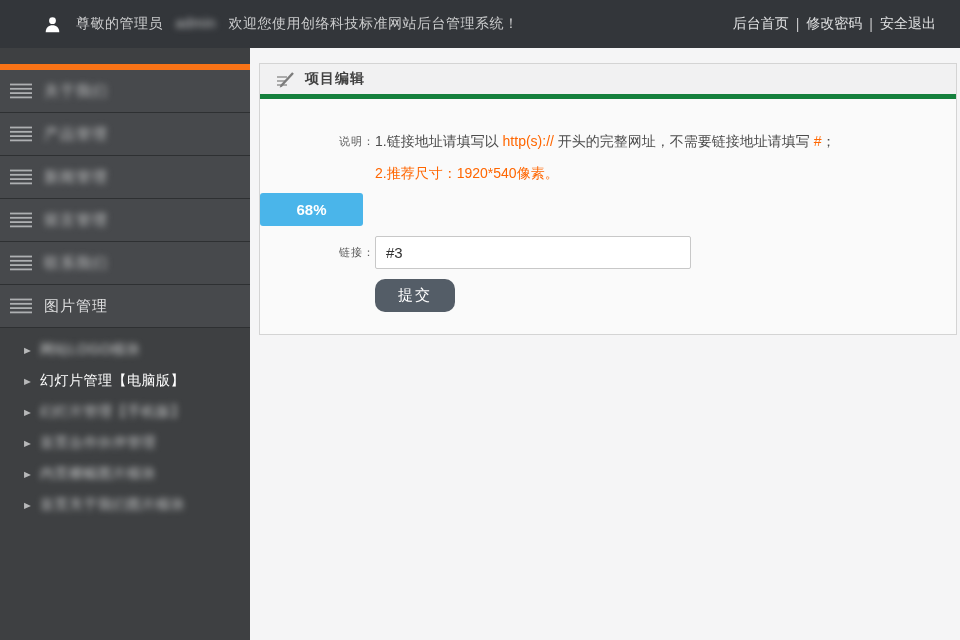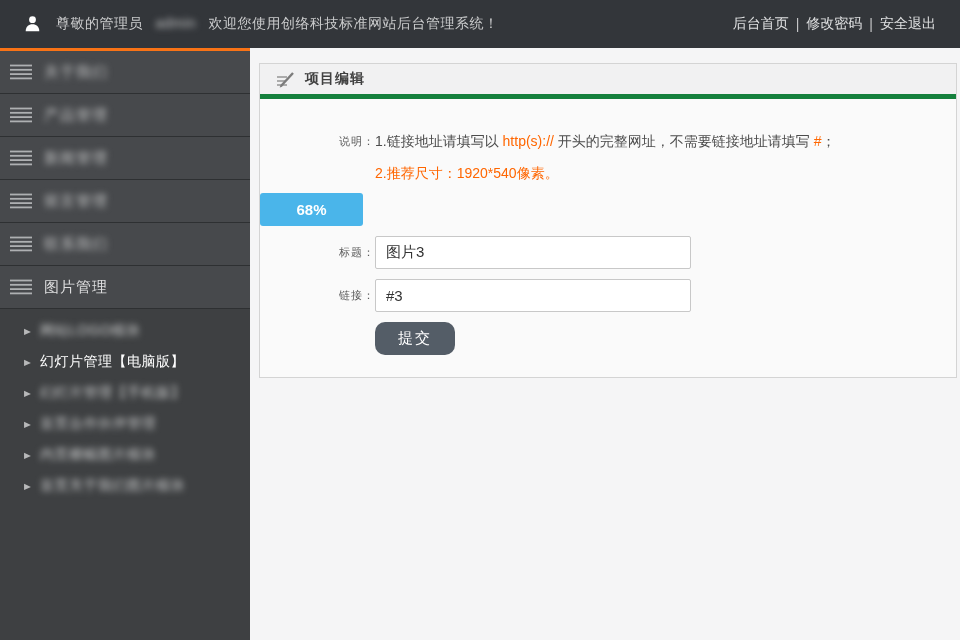--- a/index.html
+++ b/index.html
@@ -3,32 +3,32 @@
 <meta charset="utf-8">
 <style>
   * { margin:0; padding:0; box-sizing:border-box; }
   html,body { width:960px; height:640px; overflow:hidden;
     font-family:"Liberation Sans","DejaVu Sans",sans-serif; }
   body { background:#f5f5f6; position:relative; }
 
   
   .topbar { position:absolute; left:0; top:0; width:960px; height:48px;
     background:#33363a; display:flex; align-items:center; justify-content:space-between; }
-  .topbar-left { display:flex; align-items:flex-start; padding-left:24px; }
+  .topbar-left { display:flex; align-items:flex-end; padding-left:44px; }
   .user-icon { width:17px; height:17px; display:block; }
   .welcome { margin-left:15px; font-size:14px; color:#cbcccd; letter-spacing:.5px; }
   .welcome .admin-name { display:inline-block; color:#bfc0c1; filter:blur(3px); margin:0 8px; }
   .topbar-right { display:flex; align-items:center; padding-right:24px; font-size:14px; color:#dfe0e1; }
   .topbar-right a { color:#dfe0e1; text-decoration:none; cursor:pointer; }
   .topbar-sep { margin:0 7px; color:#c4c5c6; }
 
   
   .sidebar { position:absolute; left:0; top:48px; width:250px; height:592px;
     background:#3e4042; }
-  .menu { list-style:none; margin-top:0; border-top:3px solid #f97316; }
+  .menu { list-style:none; margin-top:16px; border-top:6px solid #f97316; }
   .menu-item { height:43px; background:#47494c; border-bottom:1px solid #2e3032;
     display:flex; align-items:center; padding-left:10px; cursor:pointer; }
   .menu-item .ham { width:22px; height:16px; margin-right:12px; flex:none; }
   .menu-item .mi-label { font-size:15px; color:#c3c4c5; letter-spacing:1px; }
   .menu-item.active .mi-label { color:#dededf; }
   .blurred { filter:blur(3px); }
   .submenu { list-style:none; padding:6px 0 4px 0; }
   .submenu-item { height:31px; display:flex; align-items:center; padding-left:24px; cursor:pointer; }
   .submenu-item .arrow { font-size:9px; color:#b7b8b9; width:10px; margin-right:6px; flex:none;
     transform:scaleY(.9); }
@@ -204,24 +204,20 @@
         <div class="note-lines">
           <div><span>1.链接地址请填写以 </span><span class="t-orange">http(s)://</span><span> 开头的完整网址，不需要链接地址请填写 </span><span class="t-orange">#</span><span>；</span></div>
           <div class="t-orange">2.推荐尺寸：1920*540像素。</div>
         </div>
       </div>
 
       <div class="form-row">
         <div class="progress-chip">68%</div>
       </div>
 
-      <div class="form-row">
-        <div class="form-label">标题：</div>
-        <input class="text-input" type="text" value="图片3" style="">
-      </div>
 
       <div class="form-row">
         <div class="form-label">链接：</div>
         <input class="text-input" type="text" value="#3" style="">
       </div>
 
       <div class="form-row">
         <div class="form-label"></div>
         <button class="submit-btn">提交</button>
       </div>

